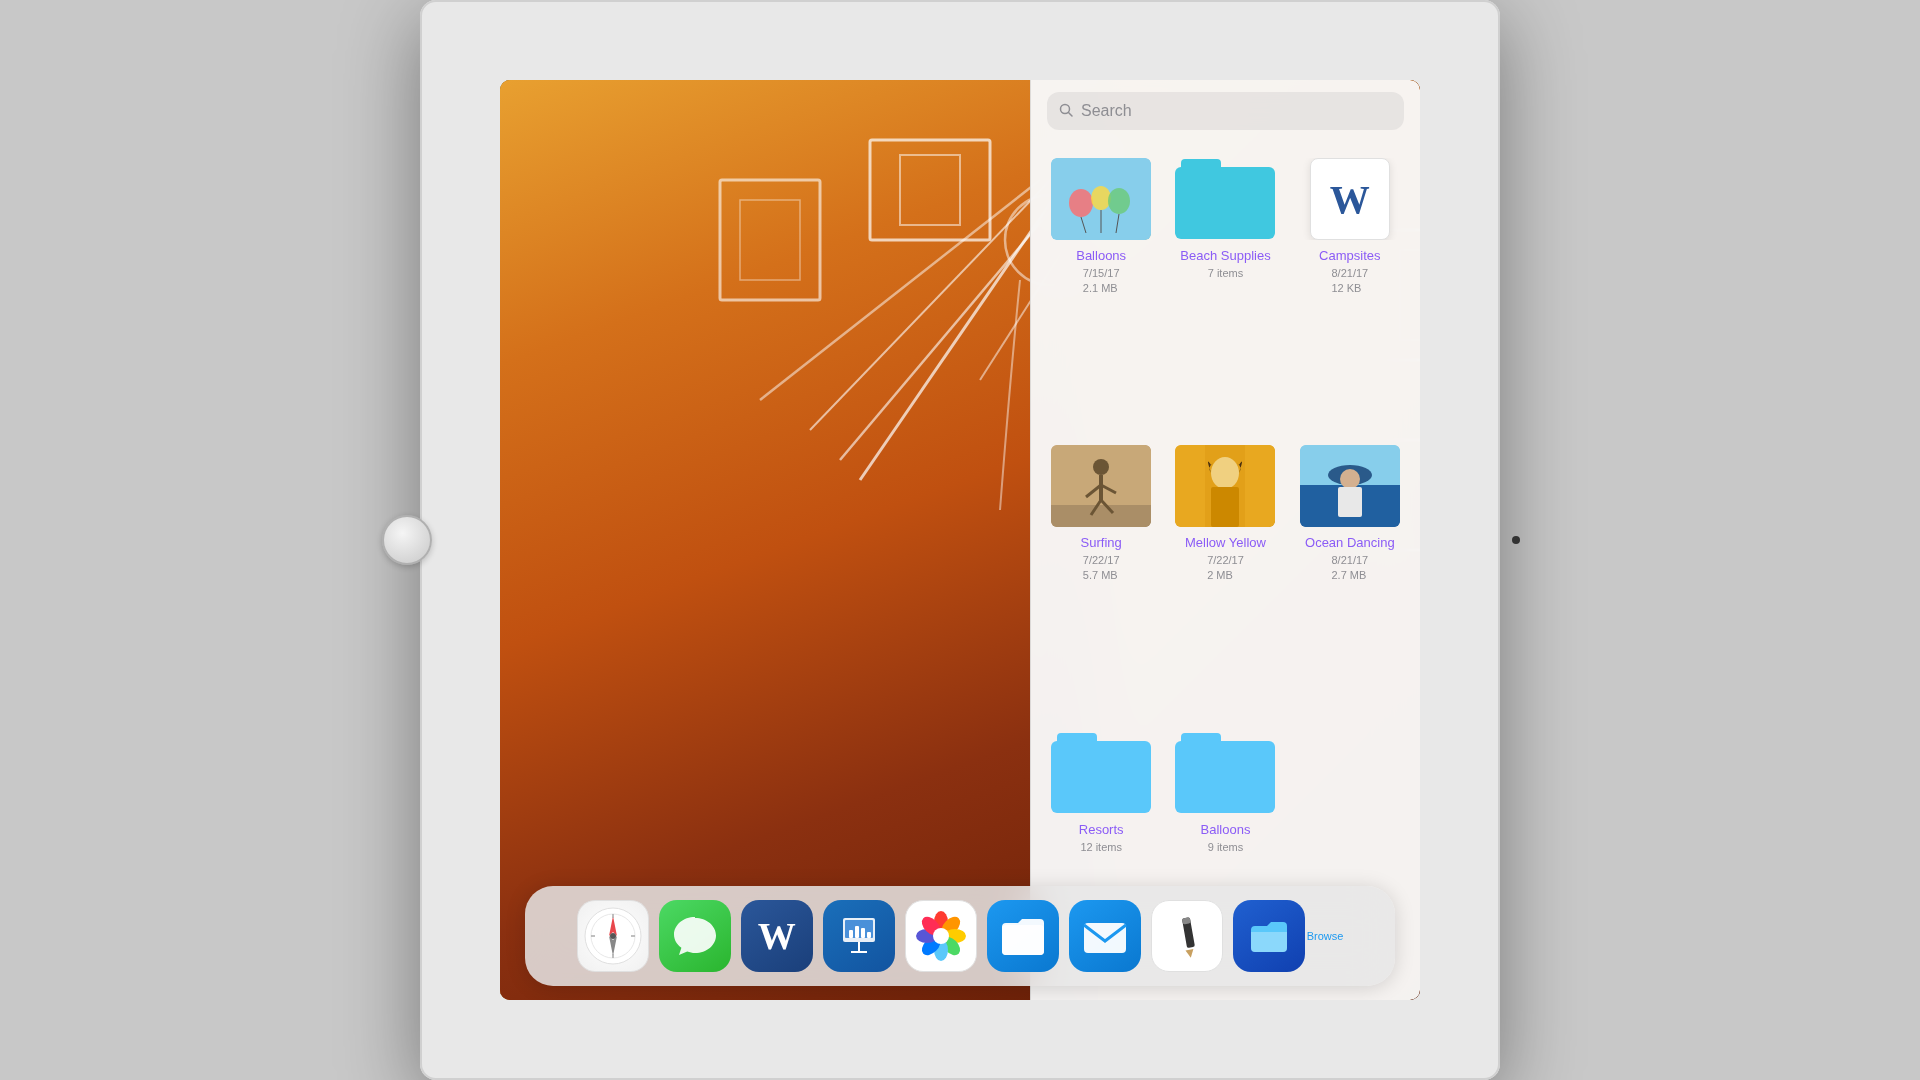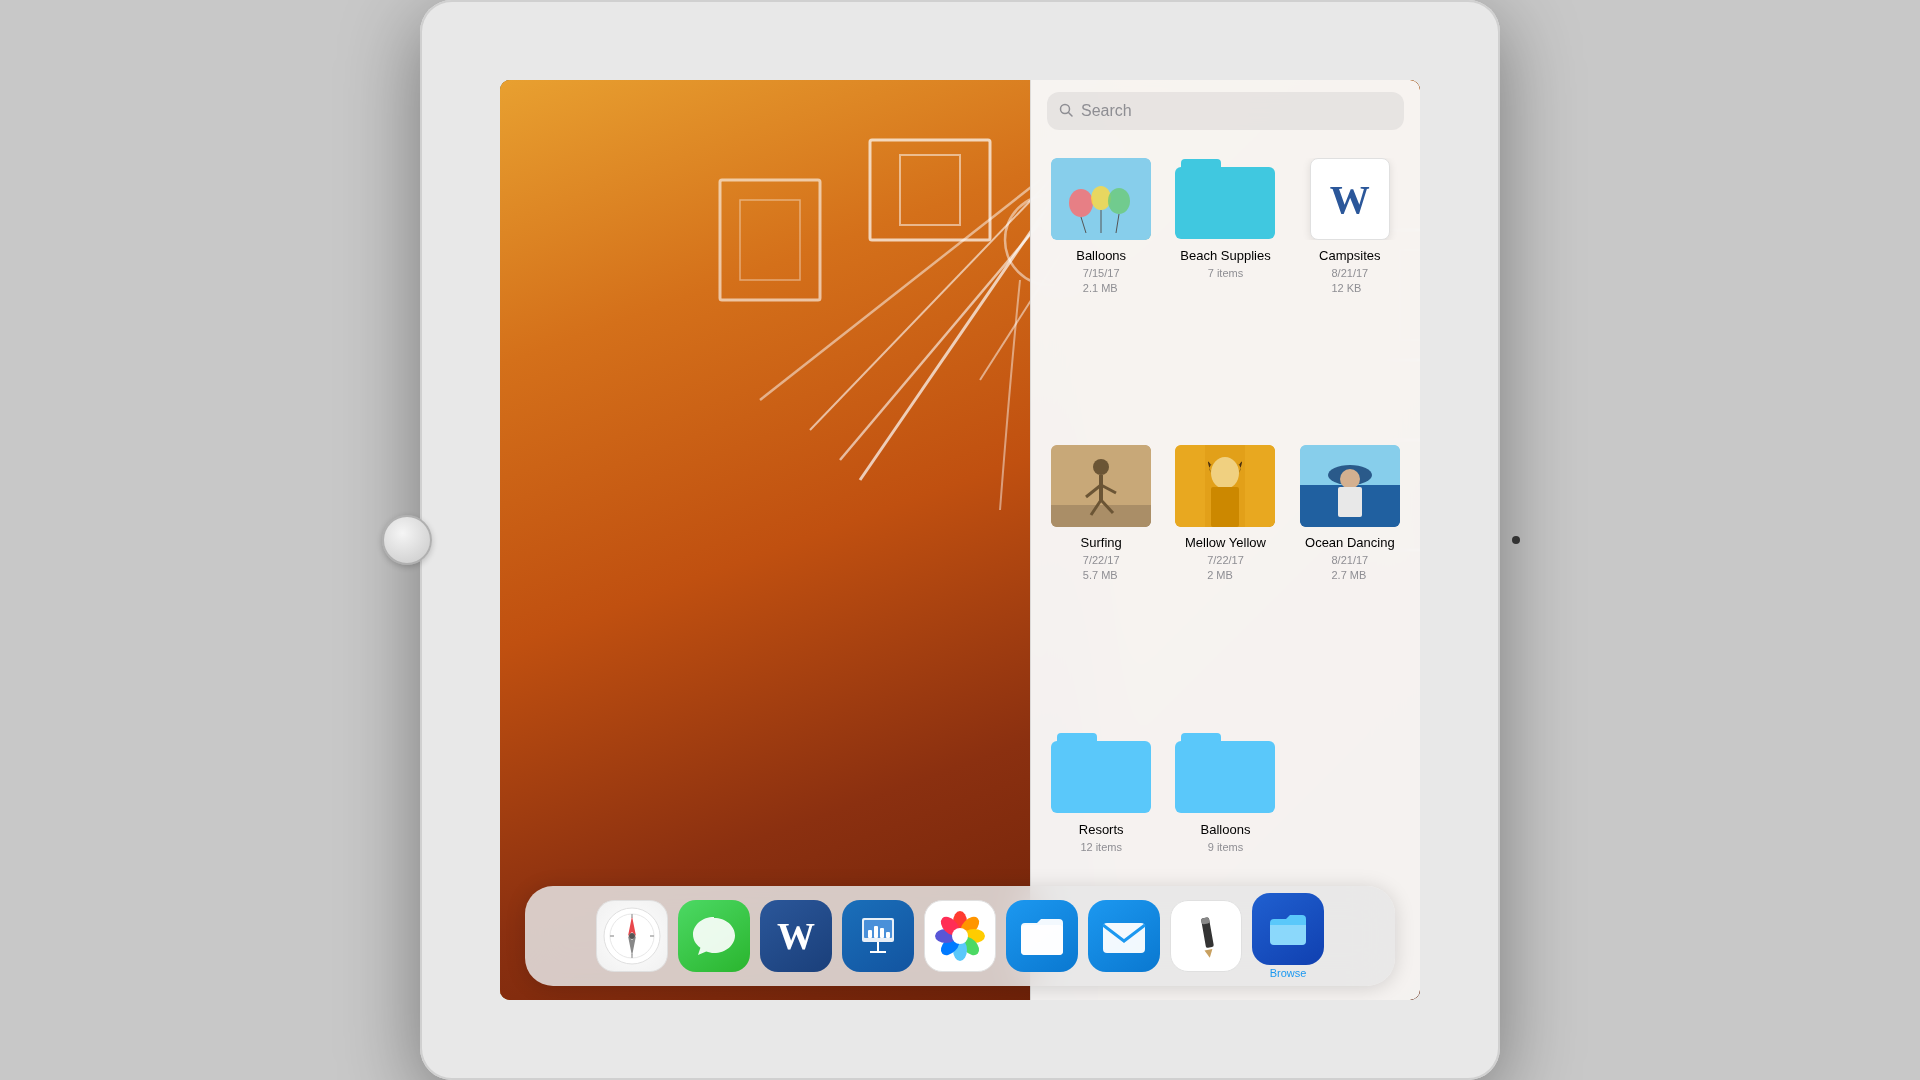--- a/index.html
+++ b/index.html
@@ -11,21 +11,21 @@
       align-items: center;
       justify-content: center;
       font-family: -apple-system, 'SF Pro Display', 'Helvetica Neue', sans-serif;
       overflow: hidden;
     }
 
     .ipad-frame {
       width: 1080px;
       height: 1080px;
       background: #e8e8e8;
-      border-radius: 32px;
+      border-radius: 16px;
       position: relative;
       box-shadow: 0 20px 80px rgba(0,0,0,0.4), inset 0 0 0 2px #d0d0d0;
       display: flex;
       align-items: center;
       justify-content: center;
     }
 
     .ipad-screen {
       width: 920px;
       height: 920px;
@@ -236,21 +236,21 @@
       justify-content: center;
       box-shadow: 0 2px 8px rgba(0,0,0,0.1);
       font-size: 36px;
       color: #2B579A;
       font-weight: bold;
     }
 
     .file-name {
       font-size: 13px;
       font-weight: 500;
-      color: #000000;
+      color: #8b5cf6;
       text-align: center;
       line-height: 1.2;
     }
 
     .file-meta {
       font-size: 11px;
       color: #8e8e93;
       text-align: left;
       margin-top: 2px;
       line-height: 1.4;
@@ -328,21 +328,21 @@
 
     
     .icon-pencil {
       background: #fff;
       border: 1px solid #e0e0e0;
     }
 
     
     .dock-browse {
       display: flex;
-      flex-direction: column;
+      flex-direction: row;
       align-items: center;
       gap: 2px;
       cursor: pointer;
       justify-content: space-between;
     }
 
     .browse-label {
       font-size: 11px;
       color: #1c98f0;
       font-weight: 500;

